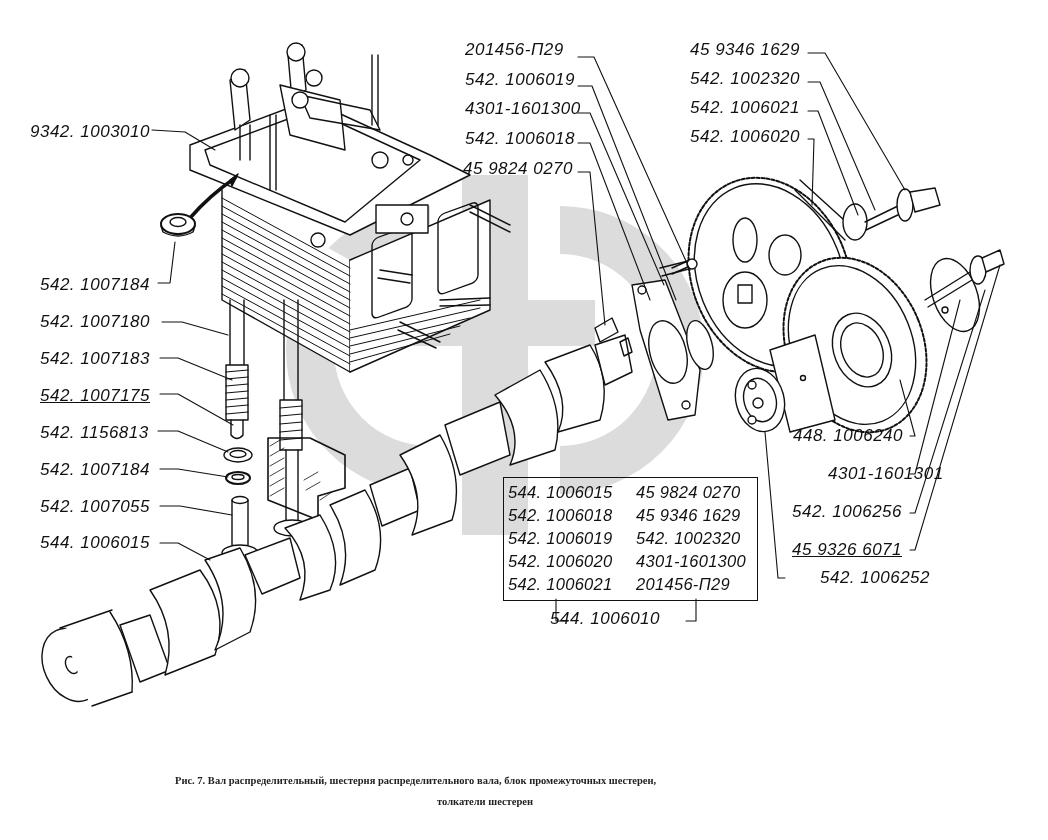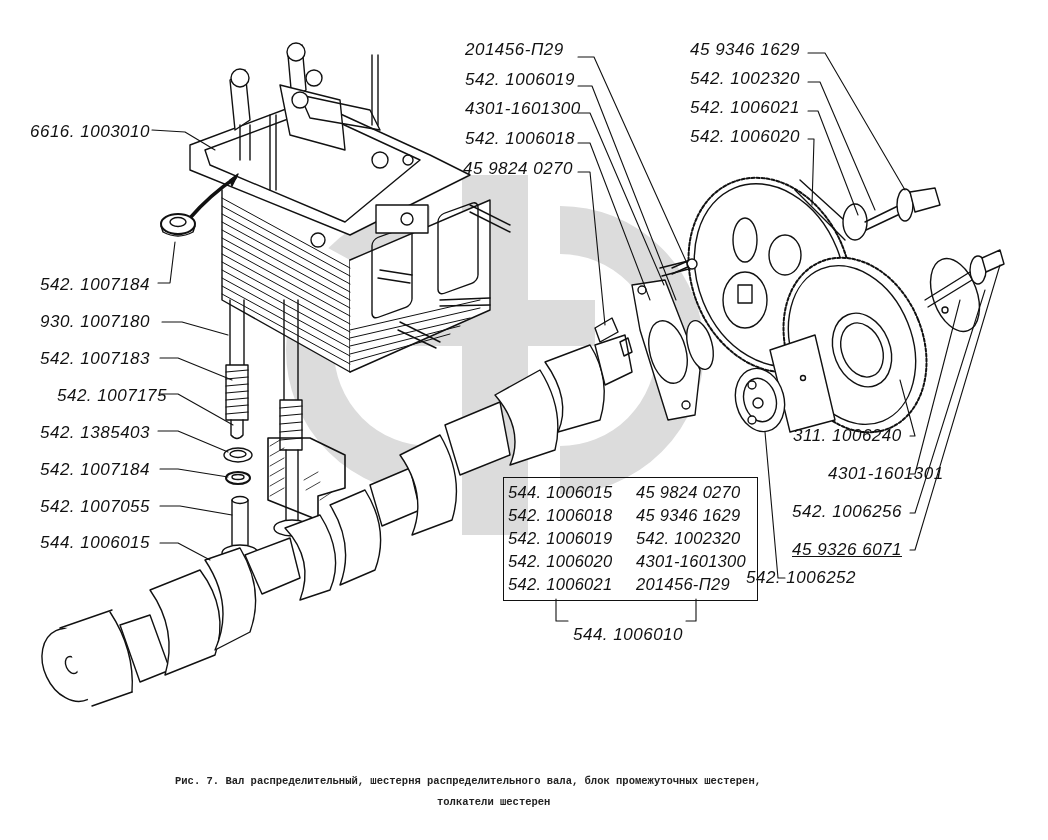--- a/index.html
+++ b/index.html
@@ -1,21 +1,21 @@
 <!DOCTYPE html>
 <html><head>
 <meta charset="utf-8">
 <style>
   html,body{margin:0;padding:0;background:#ffffff;}
   body{width:1048px;height:840px;position:relative;overflow:hidden;font-family:"Liberation Sans",sans-serif;color:#111;}
   #stage{position:absolute;left:0;top:0;width:1048px;height:840px;}
   .lbl{position:absolute;font-family:"Liberation Sans",sans-serif;font-style:italic;font-size:17px;letter-spacing:0.5px;color:#111;white-space:nowrap;line-height:20px;}
   .tbl{position:absolute;left:503px;top:477px;width:253px;height:122px;border:1.5px solid #111;background:transparent;}
   .tcell{position:absolute;font-style:italic;font-size:16.5px;letter-spacing:0.3px;white-space:nowrap;line-height:20px;}
-  .caption{position:absolute;font-family:Liberation Mono, monospace;font-weight:bold;font-size:10.5px;color:#222;white-space:nowrap;}
+  .caption{position:absolute;font-family:Liberation Serif, serif;font-weight:bold;font-size:10.5px;color:#222;white-space:nowrap;}
   svg{position:absolute;left:0;top:0;}
   .wm{position:absolute;font-family:"DejaVu Sans",sans-serif;font-weight:bold;font-size:86px;color:#d9d9d9;letter-spacing:2px;}
 </style>
 </head>
 <body>
 
 <div id="stage">
 
   <svg width="1048" height="840">
     <g fill="none" stroke="#dcdcdc" stroke-width="48">
@@ -255,56 +255,56 @@
         <path d="M910 513 L915 513 L985 290"></path>
         <path d="M910 550 L915 550 L1000 265"></path>
         <path d="M785 578 L778 578 L765 432"></path>
 
         <path d="M556 599 L556 621 L568 621"></path>
         <path d="M686 621 L696 621 L696 599"></path>
       </g>
     </g>
   </svg>
 
-  <div class="lbl" style="left:30px;top:122px;">6616. 1003010</div>
+  <div class="lbl" style="left:30px;top:122px;">9342. 1003010</div>
   <div class="lbl" style="left:40px;top:275px;">542. 1007184</div>
-  <div class="lbl" style="left:40px;top:312px;">930. 1007180</div>
+  <div class="lbl" style="left:40px;top:312px;">542. 1007180</div>
   <div class="lbl" style="left:40px;top:349px;text-align:center;">542. 1007183</div>
-  <div class="lbl" style="left:57px;top:386px;">542. 1007175</div>
-  <div class="lbl" style="left:40px;top:423px;">542. 1385403</div>
+  <div class="lbl" style="left:40px;top:386px;text-decoration:underline;">542. 1007175</div>
+  <div class="lbl" style="left:40px;top:423px;">542. 1156813</div>
   <div class="lbl" style="left:40px;top:460px;">542. 1007184</div>
   <div class="lbl" style="left:40px;top:497px;">542. 1007055</div>
   <div class="lbl" style="left:40px;top:533px;">544. 1006015</div>
 
   <div class="lbl" style="left:465px;top:40px;">201456-П29</div>
   <div class="lbl" style="left:465px;top:70px;">542. 1006019</div>
   <div class="lbl" style="left:465px;top:99px;">4301-1601300</div>
   <div class="lbl" style="left:465px;top:129px;">542. 1006018</div>
   <div class="lbl" style="left:463px;top:159px;">45 9824 0270</div>
 
   <div class="lbl" style="left:690px;top:40px;">45 9346 1629</div>
   <div class="lbl" style="left:690px;top:69px;">542. 1002320</div>
   <div class="lbl" style="left:690px;top:98px;">542. 1006021</div>
   <div class="lbl" style="left:690px;top:127px;">542. 1006020</div>
 
-  <div class="lbl" style="left:793px;top:426px;">311. 1006240</div>
+  <div class="lbl" style="left:793px;top:426px;">448. 1006240</div>
   <div class="lbl" style="left:792px;top:464px;margin-left:36px;">4301-1601301</div>
   <div class="lbl" style="left:792px;top:502px;">542. 1006256</div>
   <div class="lbl" style="left:792px;top:540px;text-decoration:underline;">45 9326 6071</div>
-  <div class="lbl" style="left:746px;top:568px;">542. 1006252</div>
+  <div class="lbl" style="left:820px;top:568px;">542. 1006252</div>
 
   <div class="tbl">
     <div class="tcell" style="left:4px;top:4px;">544. 1006015</div>
     <div class="tcell" style="left:132px;top:4px;">45 9824 0270</div>
     <div class="tcell" style="left:4px;top:27px;">542. 1006018</div>
     <div class="tcell" style="left:132px;top:27px;">45 9346 1629</div>
     <div class="tcell" style="left:4px;top:50px;">542. 1006019</div>
     <div class="tcell" style="left:132px;top:50px;">542. 1002320</div>
     <div class="tcell" style="left:4px;top:73px;">542. 1006020</div>
     <div class="tcell" style="left:132px;top:73px;">4301-1601300</div>
     <div class="tcell" style="left:4px;top:96px;">542. 1006021</div>
     <div class="tcell" style="left:132px;top:96px;">201456-П29</div>
   </div>
-  <div class="lbl" style="left:573px;top:609px;margin-top:16px;">544. 1006010</div>
+  <div class="lbl" style="left:550px;top:609px;">544. 1006010</div>
 
   <div class="caption" style="left:175px;top:775px;">Рис. 7. Вал распределительный, шестерня распределительного вала, блок промежуточных шестерен,</div>
   <div class="caption" style="left:437px;top:796px;">толкатели шестерен</div>
 </div>
 
 </body></html>

